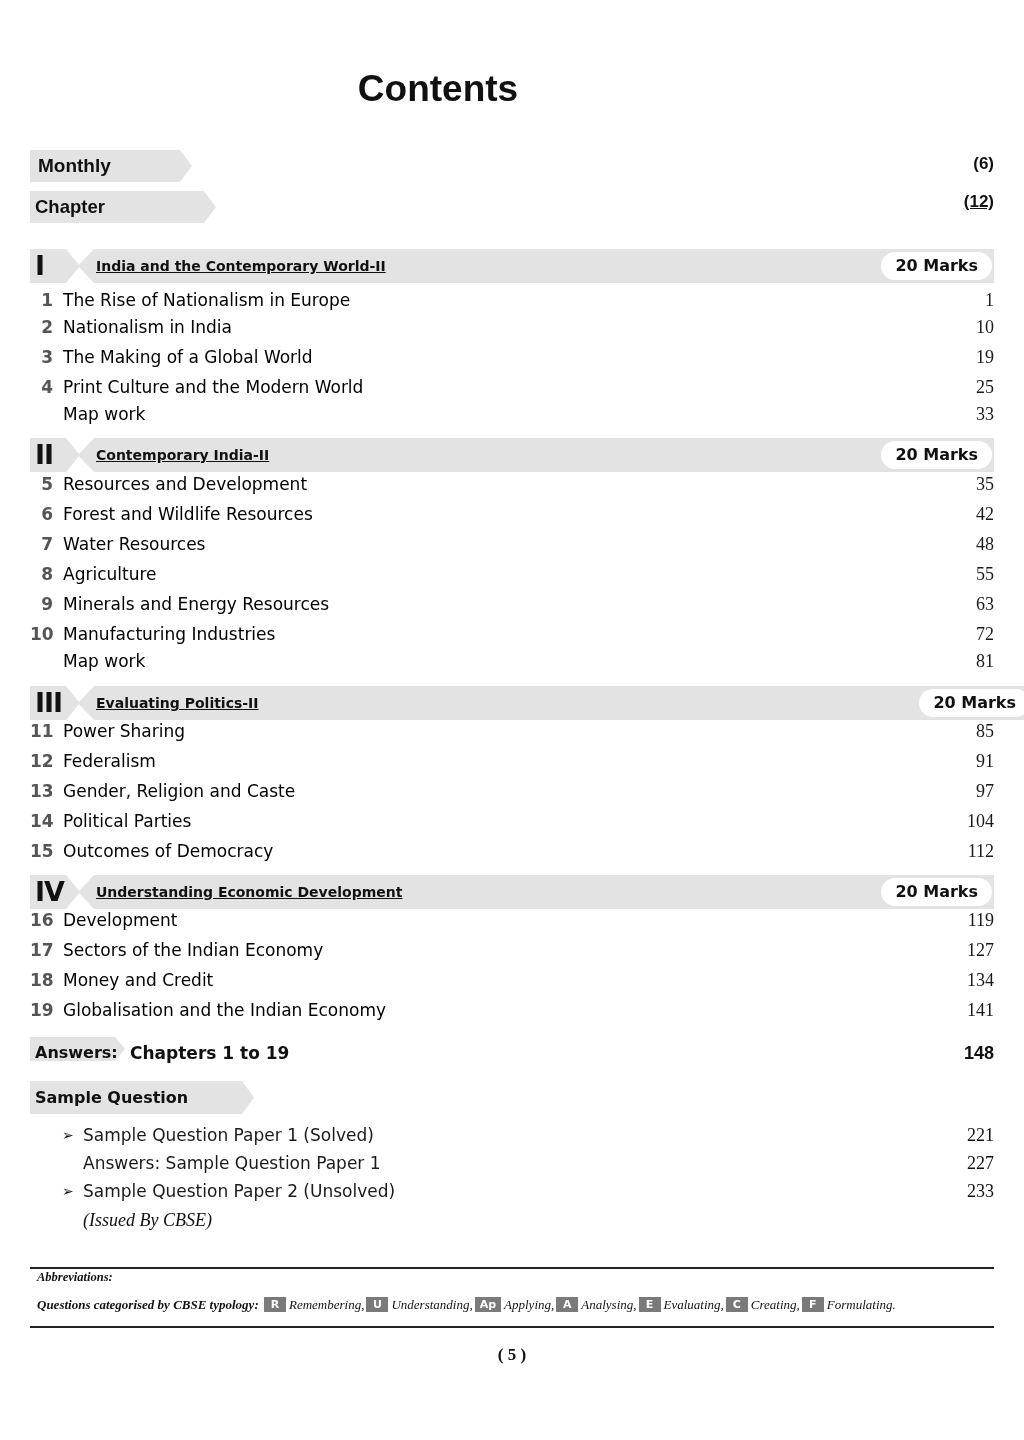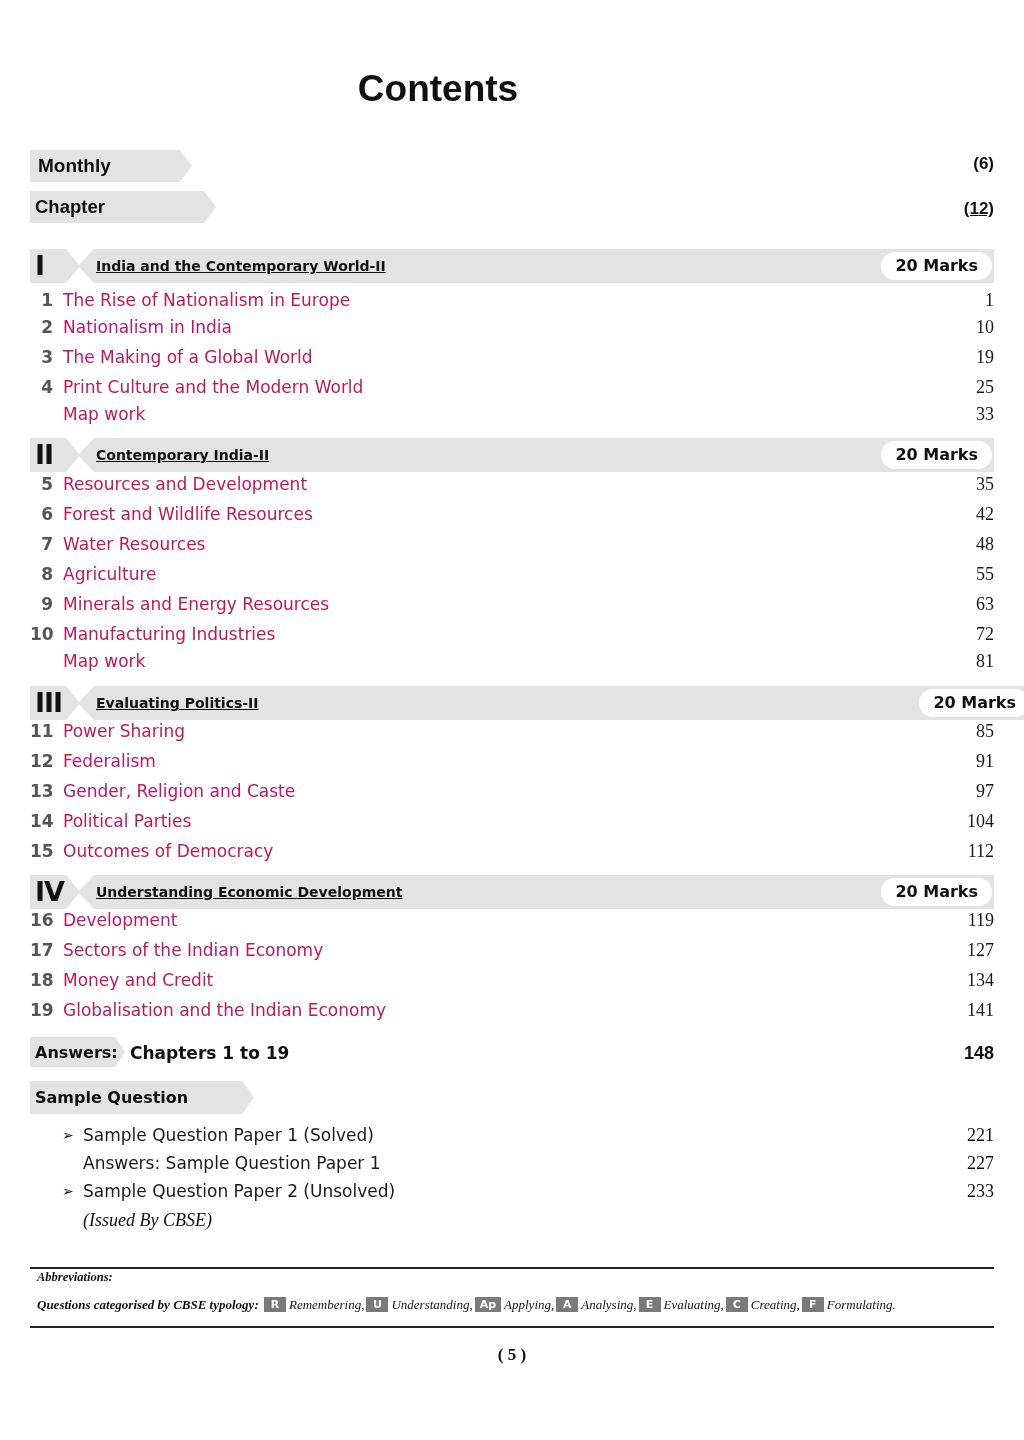--- a/index.html
+++ b/index.html
@@ -25,25 +25,25 @@
   .unit-title { position: absolute; left: 66px; top: 0; line-height: 34px;
     font-family: "DejaVu Sans", sans-serif; font-weight: bold; font-size: 14px; text-decoration: underline; }
   .marks { position: absolute; right: 2px; top: 3px; height: 28px; padding: 0 14px;
     background: #fff; border-radius: 14px; font-family: "DejaVu Sans", sans-serif;
     font-weight: bold; font-size: 16px; line-height: 28px; }
 
   .row { position: absolute; left: 30px; width: 964px; height: 26px; }
   .row .num { position: absolute; left: 0; width: 23px; text-align: right;
     font-family: "DejaVu Sans", sans-serif; font-weight: bold; font-size: 17px; color: #555; line-height: 26px; }
   .row .name { position: absolute; left: 33px; font-family: "DejaVu Sans", sans-serif;
-    font-size: 17px; line-height: 26px; color: #be185d; }
+    font-size: 17px; line-height: 26px; color: #000000; }
   .row .pg { position: absolute; right: 0; font-family: "Liberation Serif", serif; font-size: 18px;
     line-height: 26px; color: #1a1a1a; }
 
-  #answers-tag { position: absolute; left: 30px; top: 1037px; height: 30px; width: 95px; background: #e3e3e3;
+  #answers-tag { position: absolute; left: 30px; top: 1037px; height: 24px; width: 95px; background: #e3e3e3;
     clip-path: polygon(0 0, 85px 0, 95px 50%, 85px 100%, 0 100%);
     font-family: "DejaVu Sans", sans-serif; font-weight: bold; font-size: 16px; line-height: 32px;
     padding-left: 5px; box-sizing: border-box; }
   #answers-chapters { position: absolute; left: 130px; top: 1037px; line-height: 32px;
     font-family: "DejaVu Sans", sans-serif; font-weight: bold; font-size: 17px; }
   #answers-page { position: absolute; right: 30px; top: 1037px; line-height: 32px;
     font-family: "Liberation Sans", sans-serif; font-weight: bold; font-size: 18px; }
 
   #sqp-tag { position: absolute; left: 30px; top: 1081px; height: 33px; width: 224px; background: #e3e3e3;
     clip-path: polygon(0 0, 212px 0, 224px 50%, 212px 100%, 0 100%);
@@ -71,21 +71,21 @@
 </style>
 </head>
 <body>
 
 <div id="title">Contents</div>
 
 <div class="tag" style="top:150px;width:162px;">Monthly Planner</div>
 <div class="tag-page" style="top:154px;">(6)</div>
 
 <div class="tag" style="top:191px;width:186px;font-size:18.5px;padding-left:5px;">Chapter Navigation</div>
-<div class="tag-page" style="top:199px;text-decoration:underline;">(12)</div>
+<div class="tag-page" style="top:192px;text-decoration:underline;">(12)</div>
 
 <div id="toc">
     <div class="unit-bar" style="top: 249px;">
       <div class="unit-num">I</div>
       <div class="unit-title-bg"></div>
       <div class="unit-title">India and the Contemporary World-II</div>
       <div class="marks">20 Marks</div>
     </div>
     <div class="row" style="top: 287px;">
       <span class="num">1</span>

